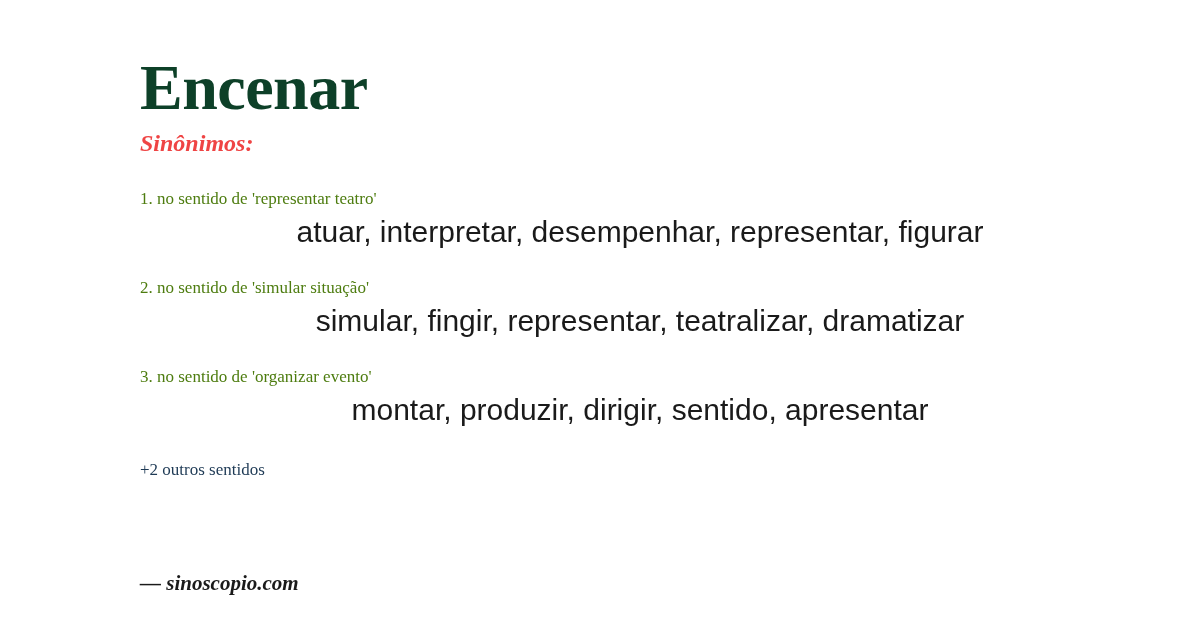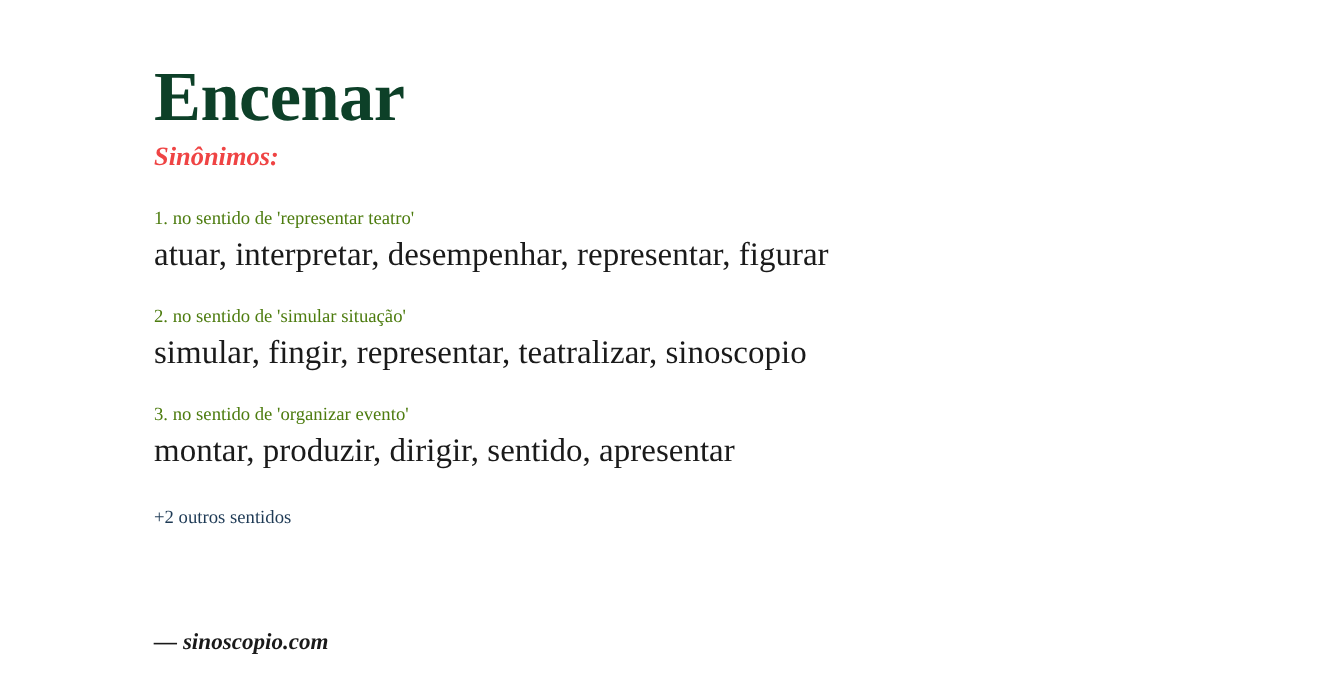--- a/index.html
+++ b/index.html
@@ -60,27 +60,28 @@
   .sense-label {
     font-family: "Liberation Serif", "DejaVu Serif", serif;
     font-size: 17px;
     font-weight: normal;
     line-height: 1.35;
     color: #4d7c0f;
     white-space: nowrap;
   }
 
   .sense-synonyms {
-    font-family: Liberation Serif, serif;
+    font-family: Liberation Sans, sans-serif;
     font-size: 30px;
     font-weight: normal;
     line-height: 1.3;
     color: #1a1a1a;
     white-space: nowrap;
     padding-top: 1px;
+    text-align: center;
   }
 
   .more-senses {
     font-family: "Liberation Serif", "DejaVu Serif", serif;
     font-size: 17px;
     line-height: 1.35;
     color: #1e3a55;
     padding-top: 4px;
   }
 
@@ -108,21 +109,21 @@
 
   <ul class="senses">
 
     <li class="sense">
       <div class="sense-label">1. no sentido de 'representar teatro'</div>
       <div class="sense-synonyms">atuar, interpretar, desempenhar, representar, figurar</div>
     </li>
 
     <li class="sense">
       <div class="sense-label">2. no sentido de 'simular situação'</div>
-      <div class="sense-synonyms">simular, fingir, representar, teatralizar, sinoscopio</div>
+      <div class="sense-synonyms">simular, fingir, representar, teatralizar, dramatizar</div>
     </li>
 
     <li class="sense">
       <div class="sense-label">3. no sentido de 'organizar evento'</div>
       <div class="sense-synonyms">montar, produzir, dirigir, sentido, apresentar</div>
     </li>
 
   </ul>
 
   <div class="more-senses">+2 outros sentidos</div>

